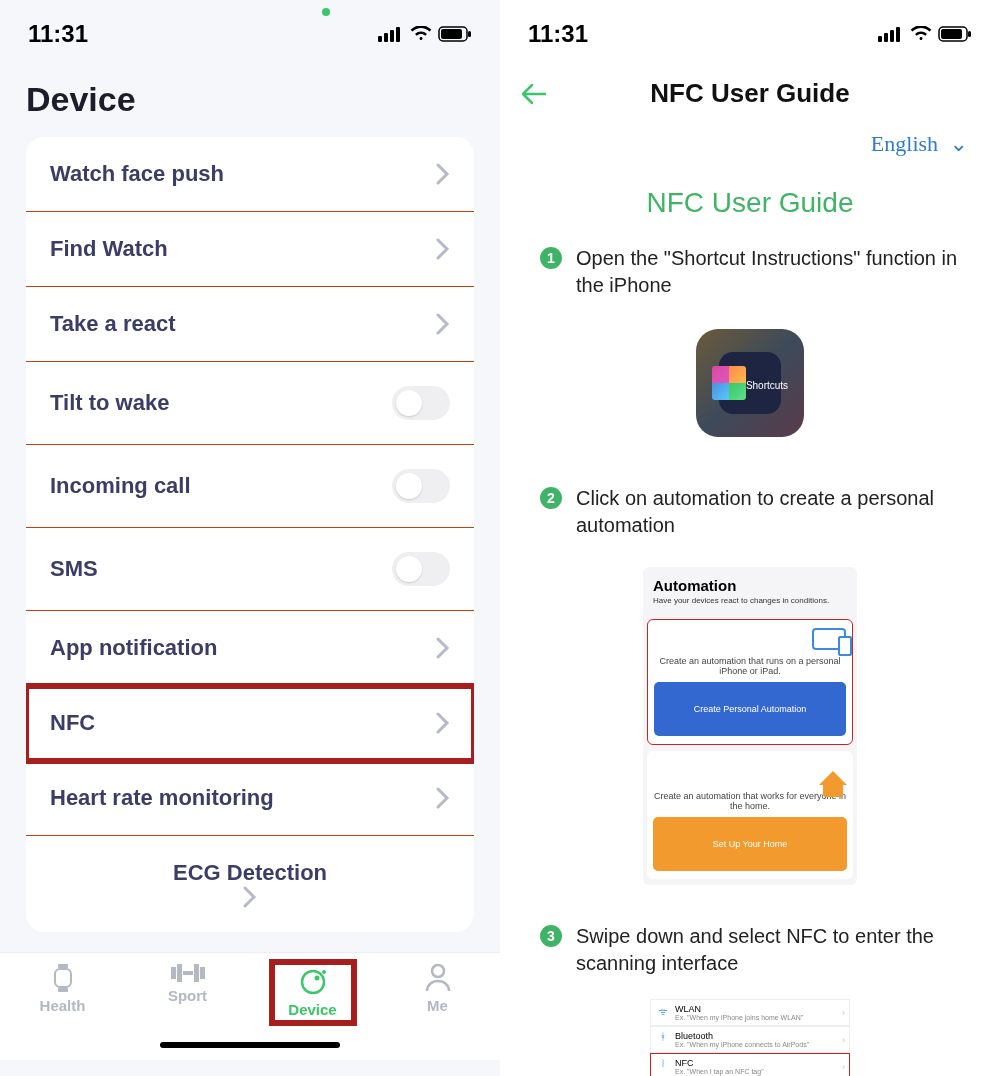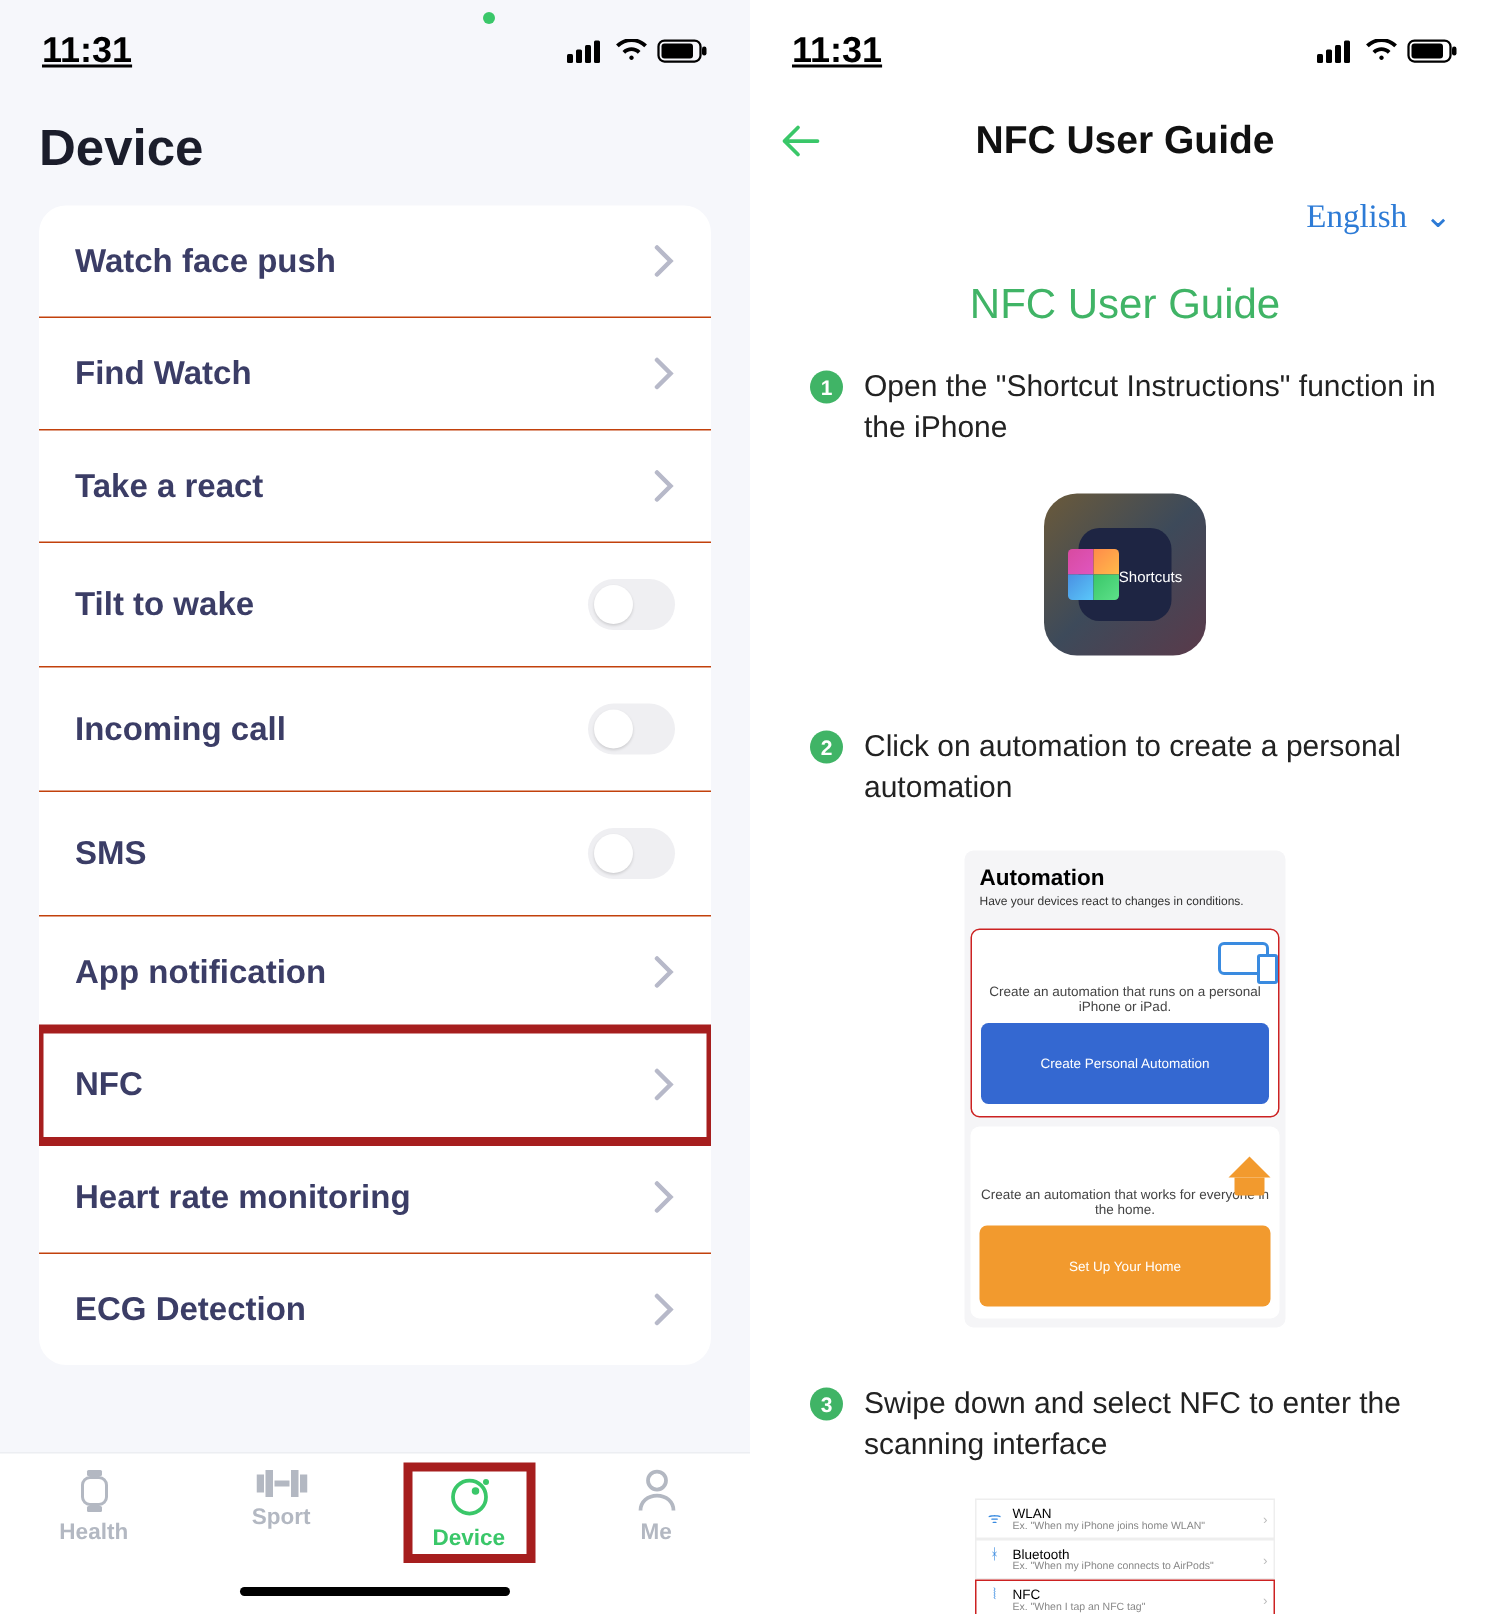--- a/index.html
+++ b/index.html
@@ -24,21 +24,20 @@
     display: flex;
     justify-content: space-between;
     align-items: center;
     padding: 18px 28px 8px 28px;
     height: 58px;
   }
   .status-time {
     font-size: 24px;
     font-weight: 700;
     color: #000;
-    text-decoration: underline;
   }
   .status-icons {
     display: flex;
     align-items: center;
     gap: 6px;
   }
   .status-icons svg { display: block; }
   .green-dot {
     position: absolute;
     top: 8px;
@@ -65,21 +64,21 @@
     overflow: hidden;
   }
   .row {
     display: flex;
     align-items: center;
     justify-content: space-between;
     padding: 24px 24px;
     border-bottom: 1px solid #c2410c;
     position: relative;
   }
-  .row:last-child { border-bottom: none; }
+  .row:last-child { border-bottom: none; flex-direction: column; }
   .row-label {
     font-size: 22px;
     font-weight: 600;
     color: #3b3d66;
   }
   .chevron-icon {
     color: #b7b9c9;
   }
   .toggle {
     width: 58px;
@@ -99,21 +98,21 @@
   }
   .row.highlighted {
     outline: 6px solid #a61e1e;
     outline-offset: -3px;
     z-index: 5;
   }
 
   
   .tabbar {
     position: absolute;
-    bottom: 0; left: 0; right: 0;
+    bottom: 16px; left: 0; right: 0;
     height: 108px;
     background: #fff;
     border-top: 1px solid #eceef2;
     display: flex;
     justify-content: space-around;
     align-items: flex-start;
     padding-top: 10px;
   }
   .tab {
     display: flex;

